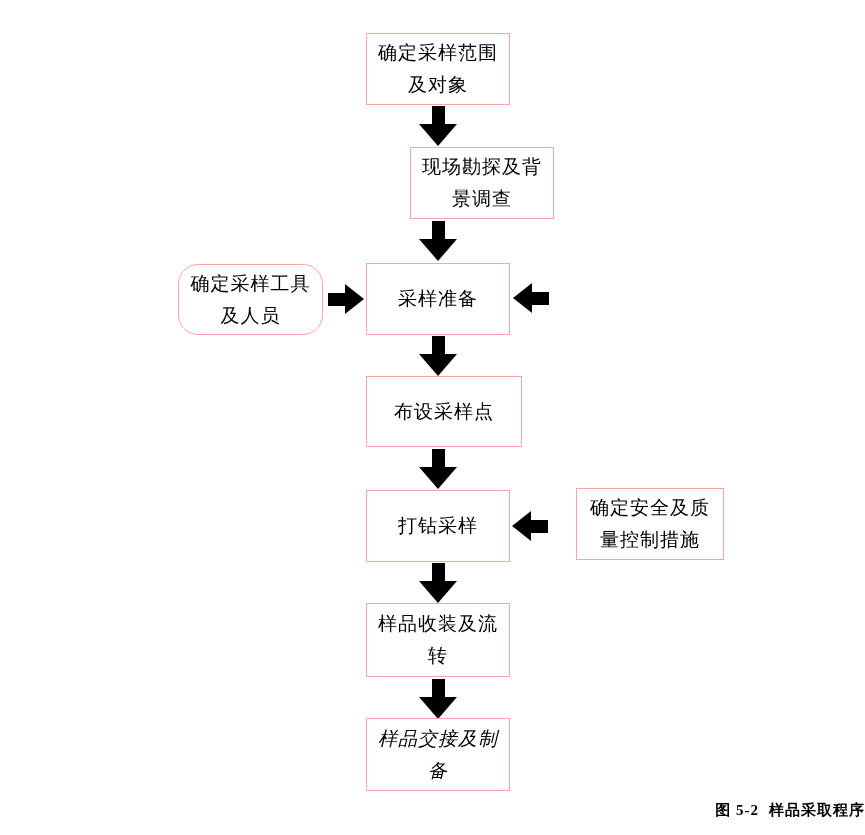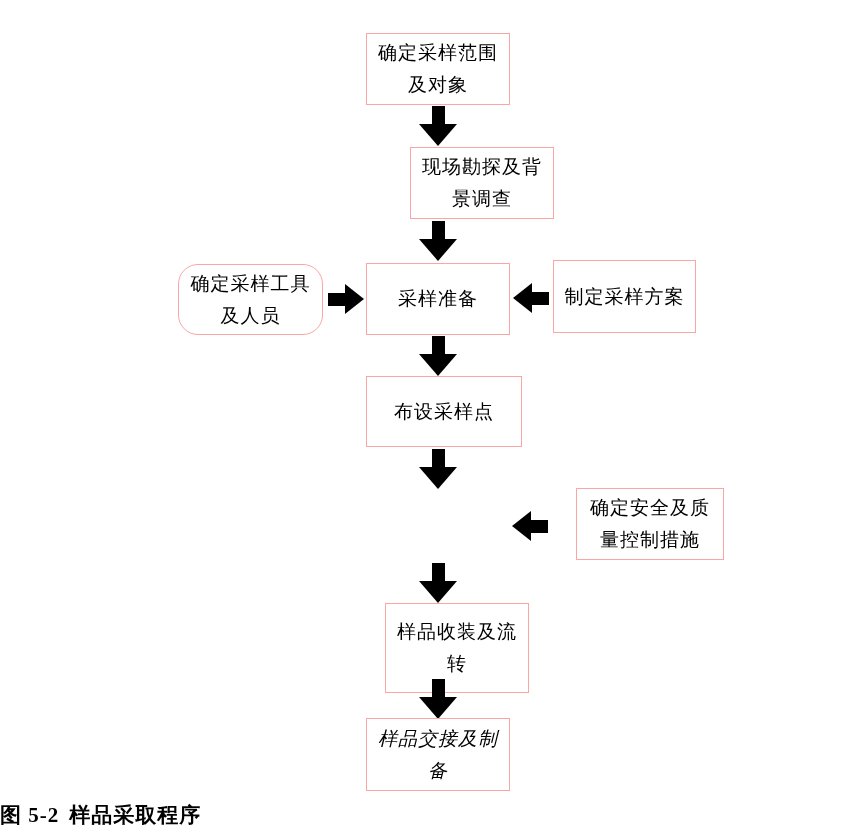--- a/index.html
+++ b/index.html
@@ -29,21 +29,21 @@
     line-height: 32px;
     padding: 2px 10px;
     letter-spacing: 1px;
   }
   
   .b1 { left: 366px; top: 33px;  width: 144px; height: 72px; }
   .b2 { left: 366px; top: 147px; width: 144px; height: 72px; margin-left: 44px; }
   .b3 { left: 366px; top: 263px; width: 144px; height: 72px; }
   .b4 { left: 366px; top: 376px; width: 156px; height: 71px; }
   .b5 { left: 366px; top: 490px; width: 144px; height: 72px; }
-  .b6 { left: 385px; top: 603px; width: 144px; height: 90px; text-align: center; }
+  .b6 { left: 366px; top: 603px; width: 144px; height: 74px; text-align: center; }
   .b7 { left: 366px; top: 718px; width: 144px; height: 73px; font-style: italic; }
   
   .s1 { left: 178px; top: 264px; width: 145px; height: 71px; border-radius: 20px; }
   .s2 { left: 553px; top: 260px; width: 143px; height: 73px; }
   .s3 { left: 552px; top: 488px; width: 148px; height: 72px; margin-left: 24px; }
 
   
   .varrow {
     position: absolute;
     width: 38px;
@@ -95,23 +95,23 @@
   }
   .ha1 { left: 328px; top: 284px; }
   .ha2 { left: 513px; top: 283px; }
   .ha3 { left: 512px; top: 511px; }
 
   .caption {
     position: absolute;
     left: 0;
     top: 801px;
     width: 865px;
-    text-align: left;
+    text-align: right;
     font-weight: bold;
-    font-size: 21px;
+    font-size: 15px;
     letter-spacing: 1px;
   }
   .caption .gap { display: inline-block; width: 10px; }
 </style>
 </head>
 <body>
 
 <div class="page">
 
   <div class="box b1">
@@ -143,20 +143,23 @@
 
   <div class="box b4">
     <span>布设采样点</span>
   </div>
 
   <div class="varrow va4">
     <div class="stem"></div>
     <div class="head"></div>
   </div>
 
+  <div class="box b5">
+    <span>打钻采样</span>
+  </div>
 
   <div class="varrow va5">
     <div class="stem"></div>
     <div class="head"></div>
   </div>
 
   <div class="box b6">
     <span>样品收装及流转</span>
   </div>
 
@@ -171,23 +174,20 @@
 
   <div class="box s1">
     <span>确定采样工具及人员</span>
   </div>
 
   <div class="harrow ha1">
     <div class="hstem"></div>
     <div class="head-right"></div>
   </div>
 
-  <div class="box s2">
-    <span>制定采样方案</span>
-  </div>
 
   <div class="harrow ha2">
     <div class="head-left"></div>
     <div class="hstem"></div>
   </div>
 
   <div class="box s3">
     <span>确定安全及质量控制措施</span>
   </div>
 

